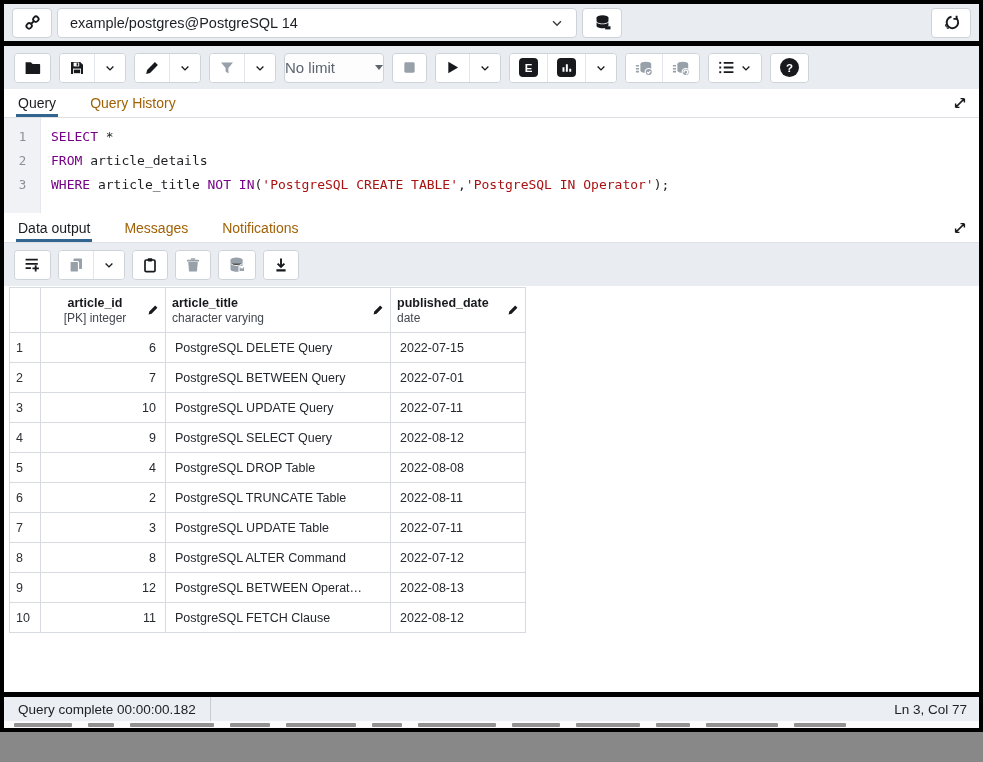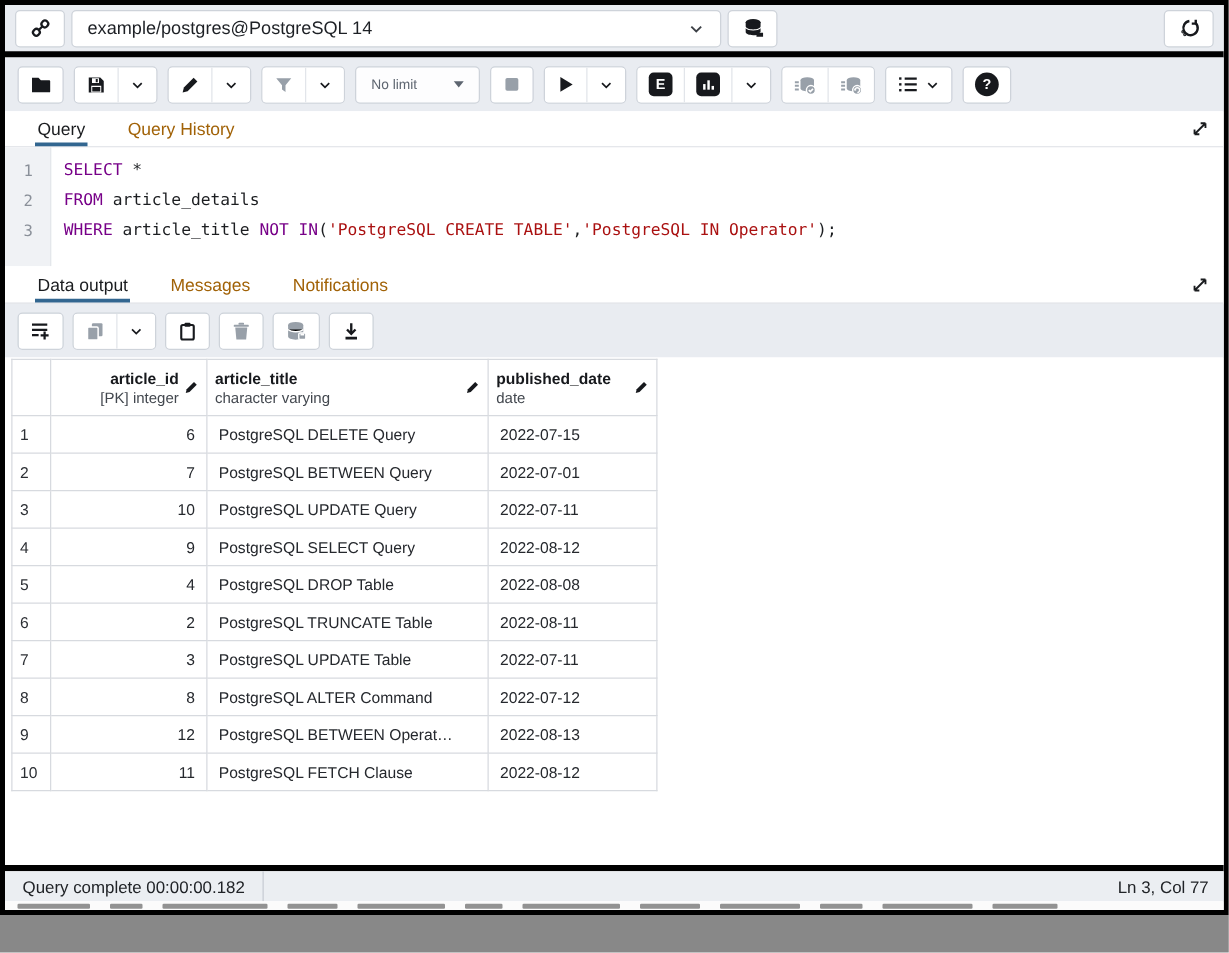--- a/index.html
+++ b/index.html
@@ -27,31 +27,31 @@
   
   .toolbar{flex:0 0 43px;background:var(--toolbar-bg);display:flex;align-items:center;
     padding:0 10px;gap:8px}
   .btn-group{display:flex;align-items:stretch;height:30px;background:#fff;
     border:1px solid var(--btn-border);border-radius:4px;overflow:hidden}
   .tbtn{display:flex;align-items:center;justify-content:center;padding:0 9px;
     background:#fff;border:0;color:#17191d;cursor:pointer;gap:5px}
   .tbtn + .tbtn{border-left:1px solid #e2e5ea}
   .tbtn.dis{color:#98a0a9;cursor:default}
   .limit-select{height:30px;width:100px;background:#fdfdfe;border:1px solid var(--btn-border);
-    border-radius:4px;display:flex;align-items:center;padding:0 12px;font-size:11px;
+    border-radius:4px;display:flex;align-items:center;padding:0 0;font-size:15px;
     color:#5d6570;cursor:pointer}
   .caret{width:0;height:0;border-left:4.5px solid transparent;border-right:4.5px solid transparent;
     border-top:5.5px solid #5d6570;margin-left:auto}
   .badge{width:19px;height:19px;border-radius:4px;background:#17191d;color:#fff;
     font-size:11.5px;font-weight:bold;display:flex;align-items:center;justify-content:center}
   .badge.round{border-radius:50%}
 
   
   .tabs-row{background:#fff;border-bottom:1px solid #dde0e5;display:flex;align-items:stretch;
-    padding:0 24px;gap:30px;position:relative}
+    padding:0 12px;gap:30px;position:relative}
   .tabs-row.r1{flex:0 0 29px}
   .tabs-row.r2{flex:0 0 30px}
   .tab{display:flex;align-items:center;font-size:14px;color:#a16207;position:relative;
     cursor:pointer;padding:0 2px}
   .tab.active{color:#1a1c1f}
   .tab.active::after{content:"";position:absolute;left:0;right:0;bottom:0;height:3px;
     background:var(--accent)}
   .expand{position:absolute;right:12px;top:50%;transform:translateY(-50%);cursor:pointer;color:#1a1c1f}
 
   
@@ -69,21 +69,21 @@
   .res-toolbar{flex:0 0 43px;background:var(--toolbar-bg);display:flex;align-items:center;
     padding:0 10px;gap:7px}
 
   
   .grid-region{flex:1 1 auto;background:#fff;overflow:hidden;padding:1px 0 0 5px}
   table.grid{border-collapse:collapse;table-layout:fixed;width:516px;font-size:12.5px;color:#25282d}
   .grid th,.grid td{border:1px solid var(--grid-line);overflow:hidden;white-space:nowrap}
   .grid th{height:45px;background:#fff;padding:3px 6px;font-weight:normal;vertical-align:middle}
   .th-inner{display:flex;align-items:center;gap:4px}
   .th-text{flex:1;min-width:0;text-align:left}
-  .th-text.right{text-align:right}
+  .th-text.right{text-align:center}
   .col-name{font-weight:bold;font-size:12.5px;color:#17191d}
   .col-type{font-size:12px;color:#43484f;margin-top:1px}
   .grid td{height:30px;padding:2px 9px}
   .grid td.rownum{padding:2px 6px;color:#2c2f34}
   .grid td.num{text-align:right}
   col.c-rn{width:31px}col.c-id{width:125px}col.c-title{width:225px}col.c-date{width:135px}
 
   
   .statusbar{flex:0 0 24px;background:#ebeef2;display:flex;align-items:stretch;
     font-size:13.5px;color:#202327}

